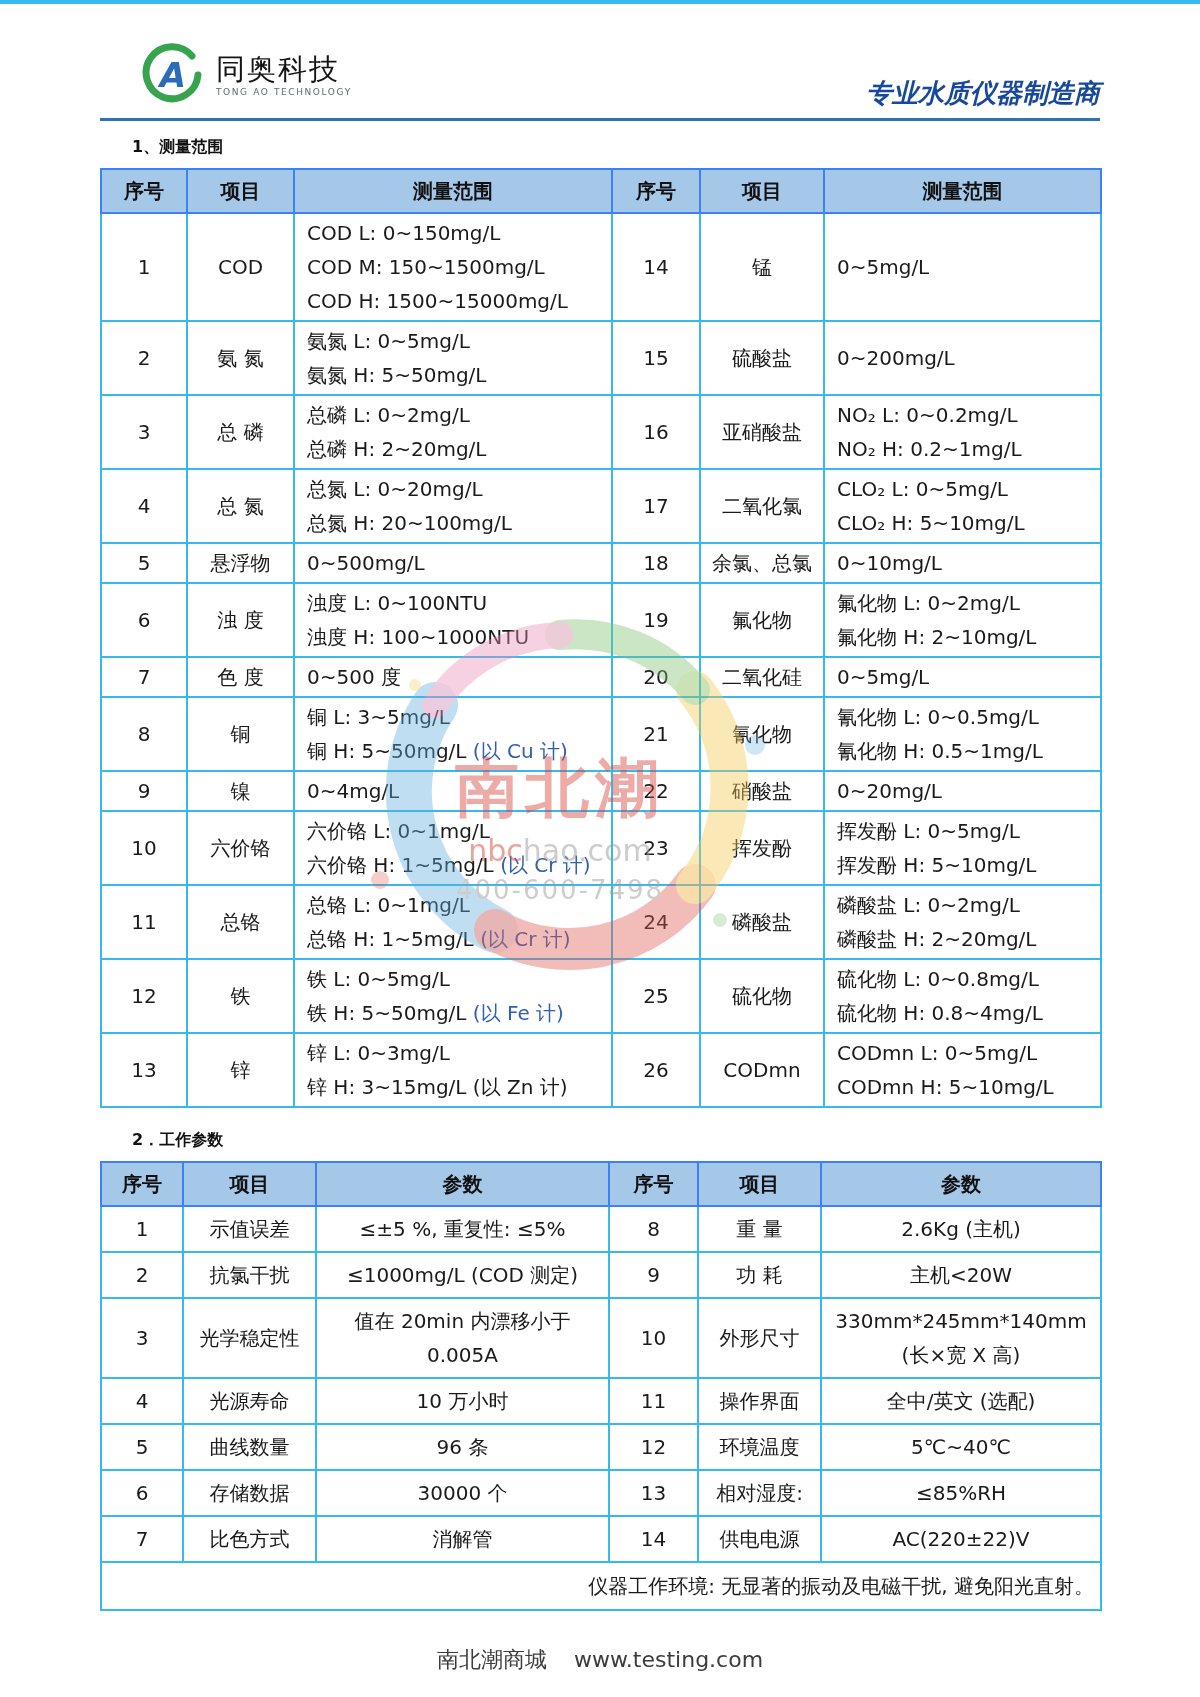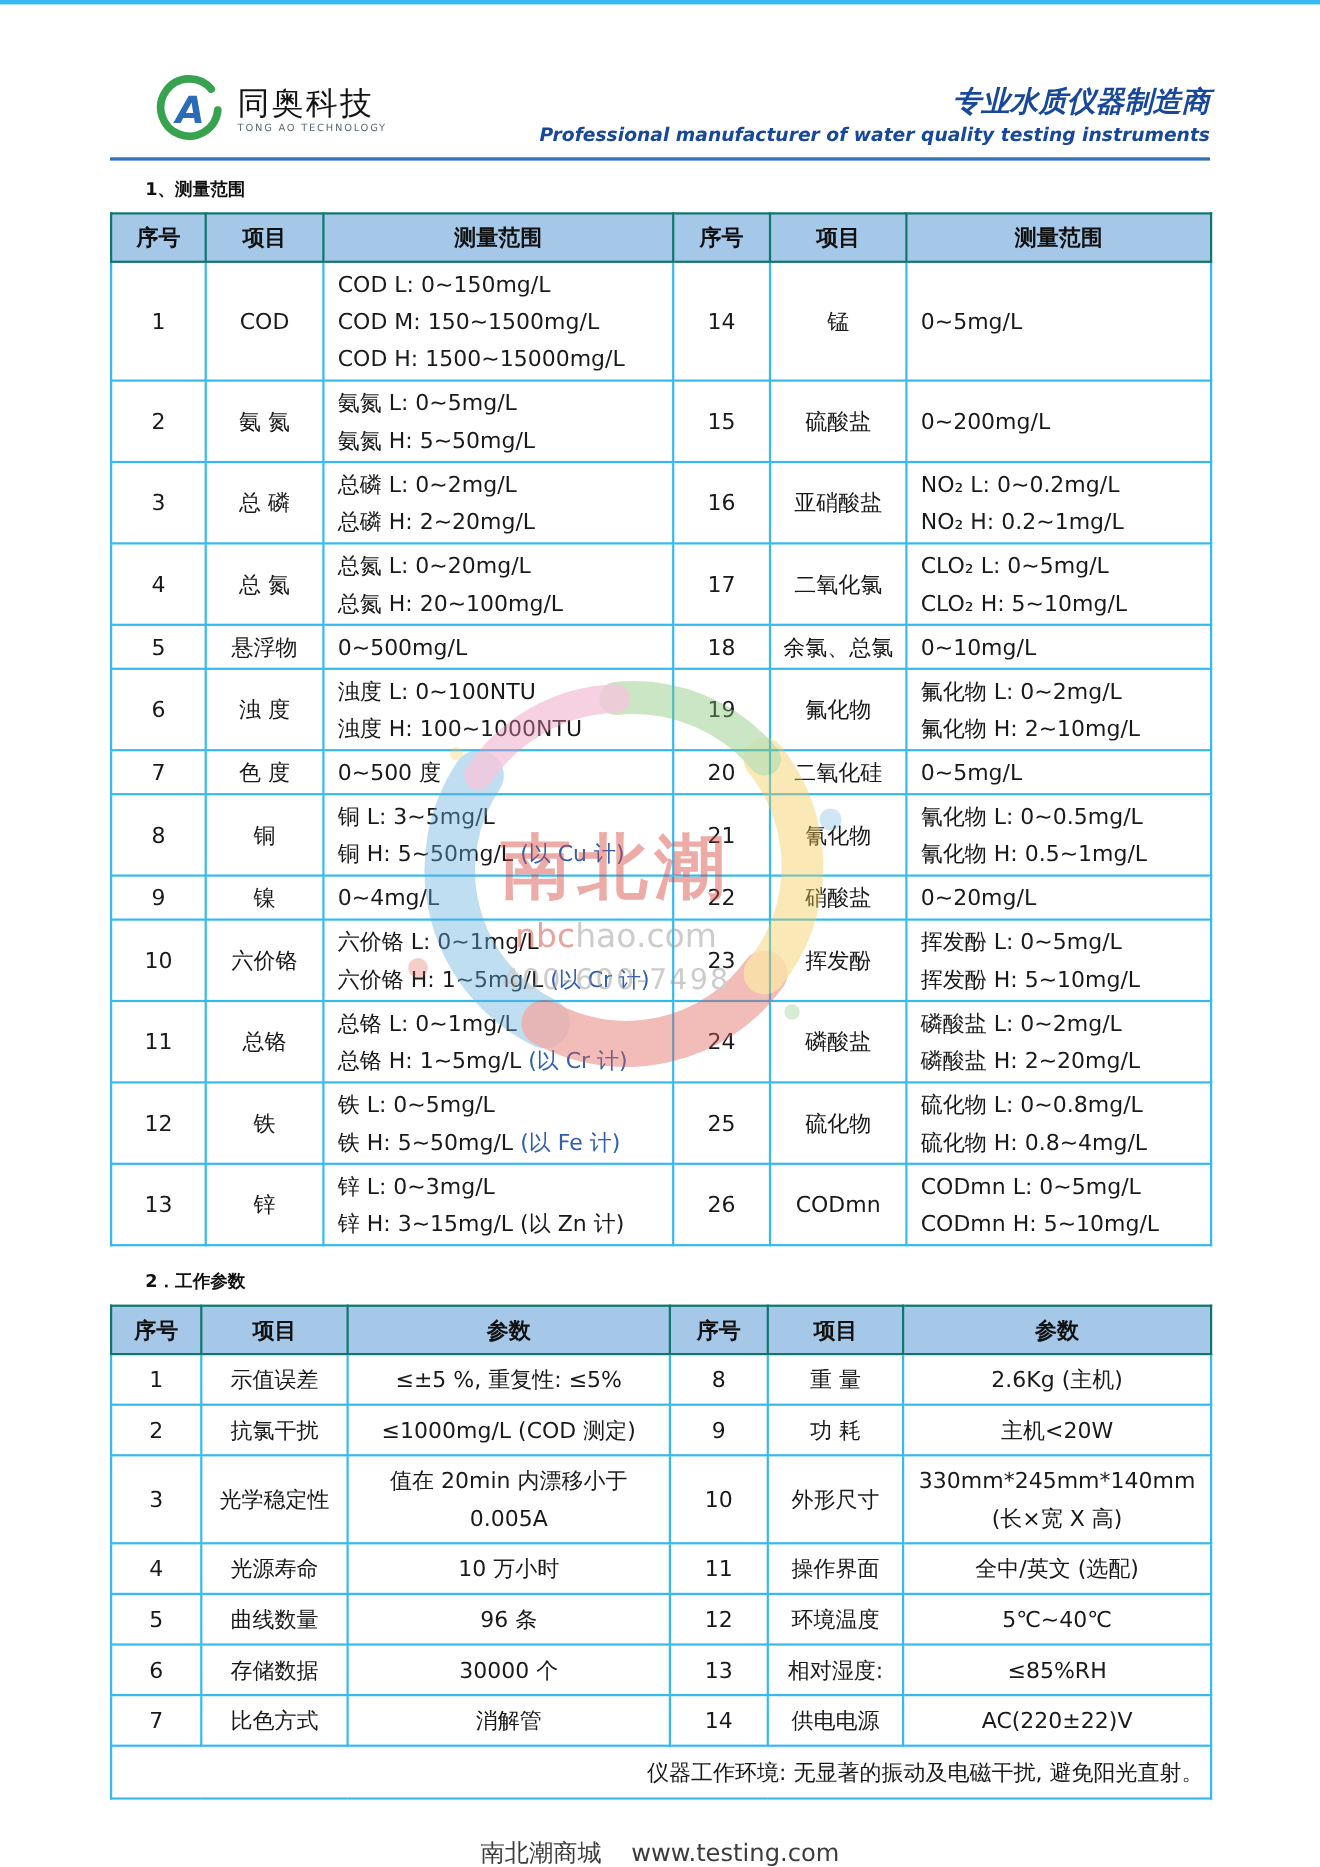--- a/index.html
+++ b/index.html
@@ -8,32 +8,32 @@
     font-family:"DejaVu Sans","Liberation Sans",sans-serif;color:#1a1a1a;
   }
   .topline{height:4px;background:#35b9ef;width:100%;}
   
   .header{display:flex;justify-content:space-between;align-items:flex-end;
           padding:34px 100px 0 140px;}
   .logo{display:flex;align-items:center;gap:10px;}
   .logo-texts{display:flex;flex-direction:column;}
   .logo-cn{font-size:29px;font-weight:normal;letter-spacing:2px;color:#141414;line-height:30px;}
   .logo-en{font-size:9px;color:#5a6b75;letter-spacing:1.6px;margin-top:3px;}
-  .taglines{text-align:right;margin-top:40px;}
+  .taglines{margin-top:40px;}
   .tagline-cn{font-family:"DejaVu Serif","Liberation Serif",serif;
               font-style:italic;font-weight:bold;font-size:26px;color:#17489b;line-height:30px;}
   .tagline-en{font-style:italic;font-weight:bold;font-size:17px;color:#17489b;margin-top:5px;}
   .header-rule{margin:10px 100px 0 100px;border:none;border-top:3px solid #2e74b5;}
   
   .section-title{margin:16px 0 10px 132px;font-size:16px;font-weight:bold;color:#111;}
   .section-title.second{margin-top:22px;}
   
   table{border-collapse:collapse;table-layout:fixed;margin-left:100px;width:1000px;
         position:relative;z-index:1;background:transparent;}
-  th{background:#a5c8e9;border:2px solid #0f766e;font-size:20px;font-weight:bold;
+  th{background:#a5c8e9;border:2px solid #3b82f6;font-size:20px;font-weight:bold;
      color:#111;padding:7px 16px;line-height:28px;}
   td{border:2px solid #35b9ef;font-size:20px;color:#1a1a1a;vertical-align:middle;}
   .cell-no,.cell-item{text-align:center;padding:2px 4px;line-height:34px;}
   .cell-range{text-align:left;padding:2px 6px 2px 12px;}
   .range-line{line-height:34px;white-space:nowrap;}
   .blue-note{color:#2f5fae;}
   #t2 .cell-param{text-align:center;padding:5px 6px;margin-left:21px;}
   #t2 .cell-no,#t2 .cell-item{padding:5px 4px;}
   .note-cell{text-align:right;padding:6px 6px 6px 14px;line-height:34px;font-size:20px;}
   
@@ -53,21 +53,20 @@
       <path d="M 52 14 A 26 26 0 1 0 58 33" fill="none" stroke="#38a34f" stroke-width="7" stroke-linecap="round"></path>
       <text x="33" y="45" font-size="34" font-weight="bold" font-style="italic" text-anchor="middle" fill="#2b6cb8" font-family="DejaVu Sans, sans-serif">A</text>
     </svg>
     <div class="logo-texts">
       <div class="logo-cn">同奥科技</div>
       <div class="logo-en">TONG AO TECHNOLOGY</div>
     </div>
   </div>
   <div class="taglines">
     <div class="tagline-cn">专业水质仪器制造商</div>
-    <div class="tagline-en">Professional  manufacturer  of  water  quality  testing  instruments</div>
   </div>
 </div>
 <hr class="header-rule">
 
 <div class="section-title">1、测量范围</div>
 
 <table id="t1">
   <colgroup>
     <col style="width:86px">
       <col style="width:107px">

